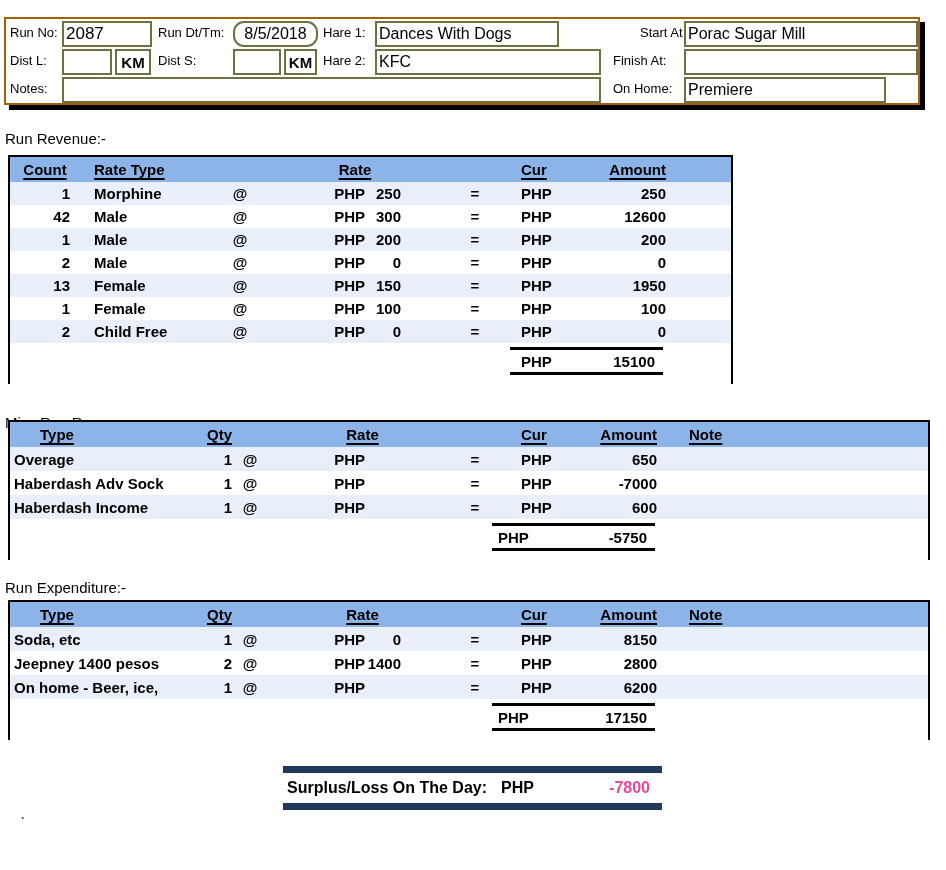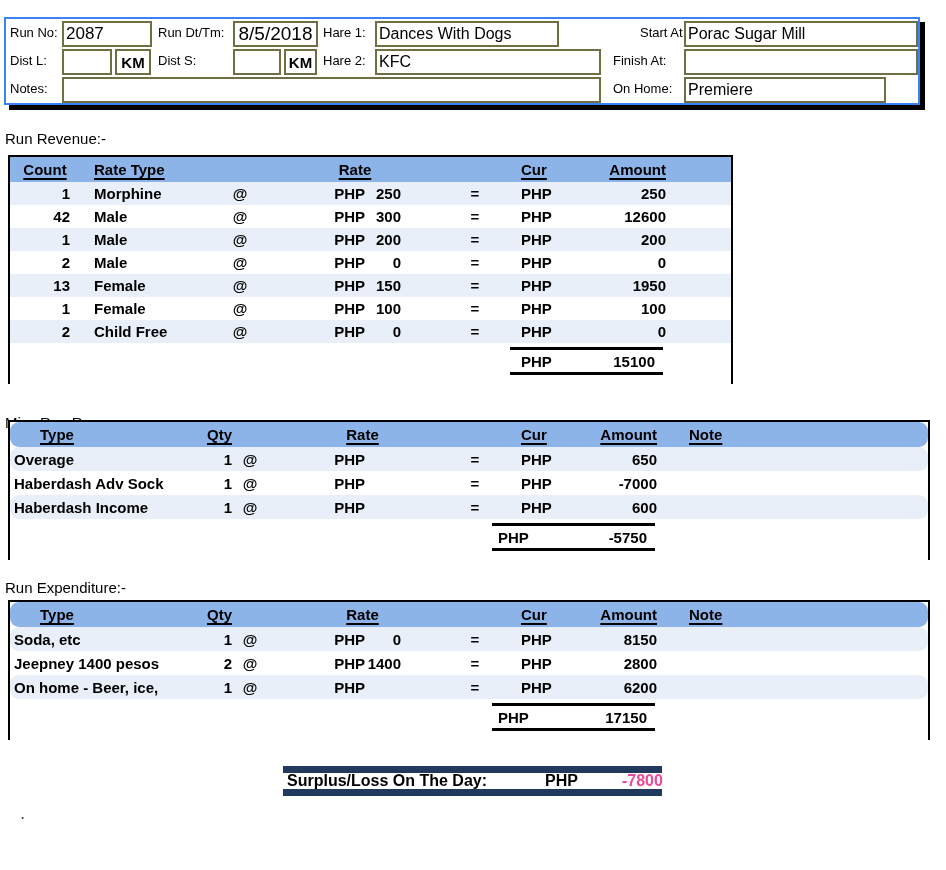--- a/index.html
+++ b/index.html
@@ -2,21 +2,21 @@
 <html><head>
 <meta charset="utf-8">
 <style>
   * { margin:0; padding:0; box-sizing:border-box; }
   body { background:#fff; font-family:"Liberation Sans", sans-serif; color:#000; }
   .page { position:relative; width:946px; height:870px; background:#fff; overflow:hidden; }
 
   
   .form-box {
     position:absolute; left:4px; top:17px; width:916px; height:88px;
-    background:#fff; border:2px solid #3b82f6; box-shadow:5px 5px 0 #000;
+    background:#fff; border:2px solid #a16207; box-shadow:5px 5px 0 #000;
   }
   .flabel { position:absolute; font-size:13px; line-height:15px; white-space:nowrap; }
   .finput {
     position:absolute; height:26px; border:2px solid #6e7044; background:#fff;
     display:flex; align-items:center; padding:0 2px; font-weight:normal; font-size:16px;
     white-space:nowrap; overflow:hidden;
   }
   .finput.center { justify-content:center; }
   .km-box {
     position:absolute; height:26px; border:2px solid #6e7044; background:#fff;
@@ -28,21 +28,21 @@
 
   
   .tbl { position:absolute; left:8px; border:2px solid #000; background:#fff; }
   .thead { background:#8db4e8; height:25px; font-weight:bold; font-size:15px; }
   .th { text-decoration:underline; text-decoration-thickness:2px; text-underline-offset:3px; white-space:nowrap; }
   .trow { height:23px; font-weight:bold; font-size:15px; background:#fff; }
   .trow.alt { background:#e8eff9; }
   .mrow { height:24px; }
 
   .rr-grid { display:grid; grid-template-columns:70px 135px 50px 100px 40px 110px 60px 105px 1fr; align-items:center; }
-  .mr-grid { display:grid; grid-template-columns:185px 45px 40px 85px 40px 110px 65px 105px 90px 1fr; align-items:center;border-radius:9px; }
+  .mr-grid { display:grid; grid-template-columns:185px 45px 40px 85px 40px 110px 65px 105px 90px 1fr; align-items:center; }
   .rr-grid .col-count { text-align:right; padding-right:10px; }
   .rr-grid .col-type  { padding-left:14px; }
   .rr-grid .col-at    { text-align:center; }
   .rr-grid .col-php   { text-align:right; }
   .rr-grid .col-rate  { text-align:right; padding-right:4px; }
   .rr-grid .col-eq    { text-align:center; padding-left:30px; }
   .rr-grid .col-cur   { padding-left:6px; }
   .rr-grid .col-amt   { text-align:right; padding-right:14px; }
   .rr-grid .h-count   { text-align:center; }
   .rr-grid .h-rate    { grid-column:4 / 6; text-align:center; padding-left:40px; }
@@ -64,39 +64,39 @@
     border-top:3px solid #000; border-bottom:3px solid #000;
     display:flex; align-items:center; justify-content:space-between;
     font-weight:bold; font-size:15px;
   }
   .total-box.rr { left:500px; width:153px; padding:0 8px 0 11px; }
   .total-box.mr { left:482px; width:163px; padding:0 8px 0 6px; }
 
   
   .surplus { position:absolute; left:283px; top:766px; width:379px; }
   .navy-bar { height:7px; background:#20395c; }
-  .surplus-row { height:16px; display:flex; align-items:center; font-weight:bold; font-size:16px;gap:44px; }
+  .surplus-row { height:30px; display:flex; align-items:center; font-weight:bold; font-size:16px; }
   .surplus-row .lbl { margin-left:4px; white-space:nowrap; }
   .surplus-row .cur { margin-left:14px; }
   .surplus-row .val { margin-left:auto; color:#ec4899; padding-right:12px; }
 
   .excluding { position:absolute; left:283px; top:828px; font-size:25px; font-weight:bold; color:#8e1627; white-space:nowrap; }
   .stray-mark { position:absolute; left:21px; top:808px; font-size:12px; font-weight:bold; color:#2f4d6e; }
 </style>
 </head>
 <body>
 
 <div class="page">
 
   <div class="form-box">
 
     <div class="flabel" style="left:4px; top:6px;">Run No:</div>
     <div class="finput" style="left:56px; top:2px; width:90px; font-size:17px;">2087</div>
     <div class="flabel" style="left:152px; top:6px;">Run Dt/Tm:</div>
-    <div class="finput center" style="left:227px; top:2px; width:85px; font-size:19px;">8/5/2018</div>
+    <div class="finput center" style="left:227px; top:2px; width:85px; font-size:16px;border-radius:11px;">8/5/2018</div>
     <div class="flabel" style="left:317px; top:6px;">Hare 1:</div>
     <div class="finput" style="left:369px; top:2px; width:184px;">Dances With Dogs</div>
     <div class="flabel" style="left:634px; top:6px;">Start At:</div>
     <div class="finput" style="left:678px; top:2px; width:234px;">Porac Sugar Mill</div>
 
     <div class="flabel" style="left:4px; top:34px;">Dist L:</div>
     <div class="finput" style="left:56px; top:30px; width:50px;"></div>
     <div class="km-box" style="left:109px; top:30px; width:36px;">KM</div>
     <div class="flabel" style="left:152px; top:34px;">Dist S:</div>
     <div class="finput" style="left:227px; top:30px; width:48px;"></div>

